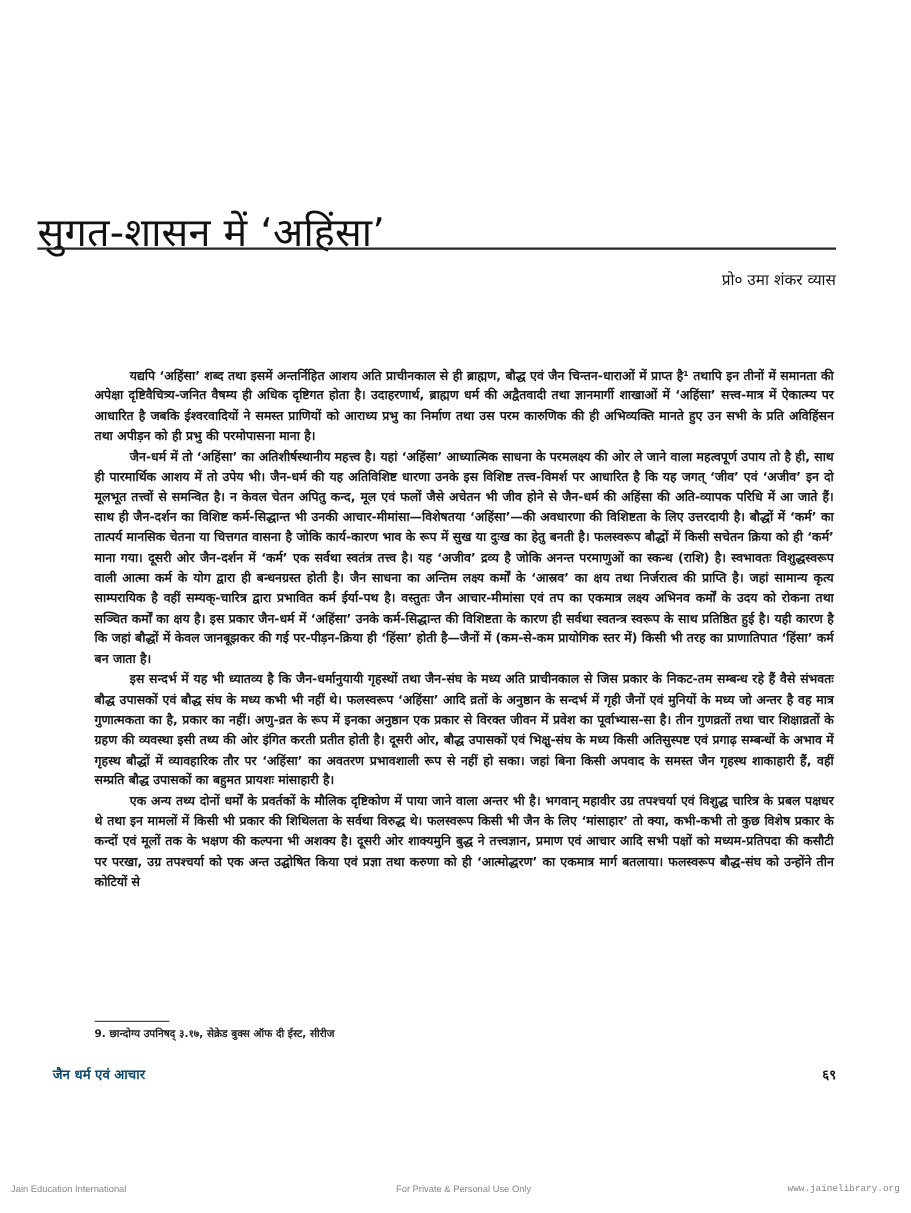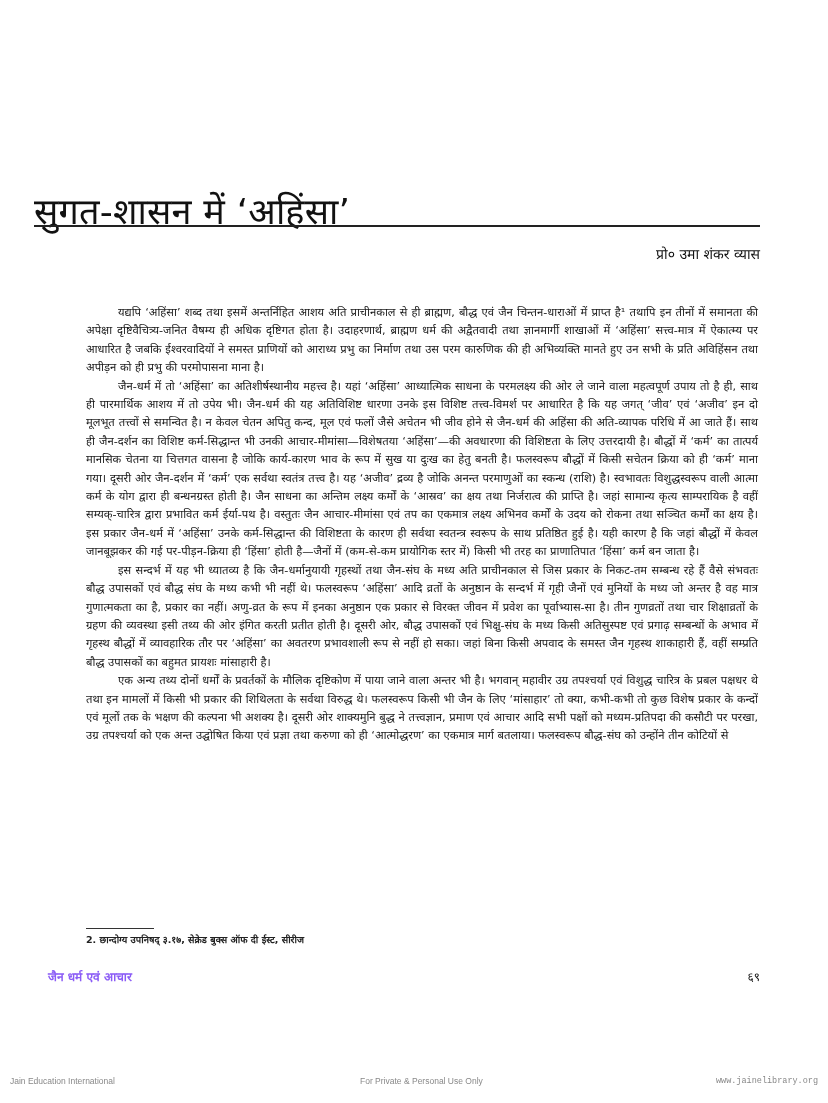--- a/index.html
+++ b/index.html
@@ -2,46 +2,46 @@
 <html><head>
 <meta charset="utf-8">
 <style>
   html, body { margin:0; padding:0; background:#ffffff; }
   body { width:828px; height:1103px; position:relative; overflow:hidden;
          font-family:"DejaVu Sans", sans-serif; color:#1a1a1a; }
   .title { position:absolute; left:34px; top:186px; font-size:36px; font-weight:400;
            letter-spacing:0.2px; color:#111; white-space:nowrap; }
   .title-rule { position:absolute; left:34px; top:225px; width:726px; height:2px; background:#222; }
   .author { position:absolute; right:68px; top:244px; font-size:14px; color:#111; }
-  .body { position:absolute; left:86px; top:304px; width:672px; font-size:11.3px;
-          line-height:18.4px; text-align:justify; color:#1a1a1a; }
+  .body { position:absolute; left:86px; top:333px; width:672px; font-size:11.3px;
+          line-height:18.4px; text-align:justify; color:#1a1a1a;font-weight:bold; }
   .body p { margin:0; text-indent:32px; }
   .fn-rule { position:absolute; left:86px; top:928px; width:68px; height:1px; background:#333; }
   .footnote { position:absolute; left:86px; top:933px; font-size:9.5px; font-weight:bold; color:#222; }
-  .journal { position:absolute; left:48px; top:968px; font-size:12px; font-weight:bold; color:#8b5cf6; }
-  .pageno { position:absolute; right:68px; top:968px; font-size:12px; font-weight:normal; color:#111; }
+  .journal { position:absolute; left:48px; top:968px; font-size:12px; font-weight:bold; color:#0c4a6e; }
+  .pageno { position:absolute; right:68px; top:968px; font-size:12px; font-weight:bold; color:#111; }
   .wm { position:absolute; top:1076px; font-family:"Liberation Sans", sans-serif;
         font-size:8.5px; color:#888; }
   .wm-l { left:10px; } .wm-c { left:360px; } .wm-r { right:10px;font-family:Liberation Mono, monospace; }
 </style>
 </head>
 <body>
 
 <div class="title">सुगत-शासन में ‘अहिंसा’</div>
 <div class="title-rule"></div>
 <div class="author">प्रो० उमा शंकर व्यास</div>
 
 <div class="body">
   <p>यद्यपि ‘अहिंसा’ शब्द तथा इसमें अन्तर्निहित आशय अति प्राचीनकाल से ही ब्राह्मण, बौद्ध एवं जैन चिन्तन-धाराओं में प्राप्त है¹ तथापि इन तीनों में समानता की अपेक्षा दृष्टिवैचित्र्य-जनित वैषम्य ही अधिक दृष्टिगत होता है। उदाहरणार्थ, ब्राह्मण धर्म की अद्वैतवादी तथा ज्ञानमार्गी शाखाओं में ‘अहिंसा’ सत्त्व-मात्र में ऐकात्म्य पर आधारित है जबकि ईश्वरवादियों ने समस्त प्राणियों को आराध्य प्रभु का निर्माण तथा उस परम कारुणिक की ही अभिव्यक्ति मानते हुए उन सभी के प्रति अविहिंसन तथा अपीड़न को ही प्रभु की परमोपासना माना है।</p>
   <p>जैन-धर्म में तो ‘अहिंसा’ का अतिशीर्षस्थानीय महत्त्व है। यहां ‘अहिंसा’ आध्यात्मिक साधना के परमलक्ष्य की ओर ले जाने वाला महत्वपूर्ण उपाय तो है ही, साथ ही पारमार्थिक आशय में तो उपेय भी। जैन-धर्म की यह अतिविशिष्ट धारणा उनके इस विशिष्ट तत्त्व-विमर्श पर आधारित है कि यह जगत् ‘जीव’ एवं ‘अजीव’ इन दो मूलभूत तत्त्वों से समन्वित है। न केवल चेतन अपितु कन्द, मूल एवं फलों जैसे अचेतन भी जीव होने से जैन-धर्म की अहिंसा की अति-व्यापक परिधि में आ जाते हैं। साथ ही जैन-दर्शन का विशिष्ट कर्म-सिद्धान्त भी उनकी आचार-मीमांसा—विशेषतया ‘अहिंसा’—की अवधारणा की विशिष्टता के लिए उत्तरदायी है। बौद्धों में ‘कर्म’ का तात्पर्य मानसिक चेतना या चित्तगत वासना है जोकि कार्य-कारण भाव के रूप में सुख या दुःख का हेतु बनती है। फलस्वरूप बौद्धों में किसी सचेतन क्रिया को ही ‘कर्म’ माना गया। दूसरी ओर जैन-दर्शन में ‘कर्म’ एक सर्वथा स्वतंत्र तत्त्व है। यह ‘अजीव’ द्रव्य है जोकि अनन्त परमाणुओं का स्कन्ध (राशि) है। स्वभावतः विशुद्धस्वरूप वाली आत्मा कर्म के योग द्वारा ही बन्धनग्रस्त होती है। जैन साधना का अन्तिम लक्ष्य कर्मों के ‘आस्रव’ का क्षय तथा निर्जरात्व की प्राप्ति है। जहां सामान्य कृत्य साम्परायिक है वहीं सम्यक्-चारित्र द्वारा प्रभावित कर्म ईर्या-पथ है। वस्तुतः जैन आचार-मीमांसा एवं तप का एकमात्र लक्ष्य अभिनव कर्मों के उदय को रोकना तथा सञ्चित कर्मों का क्षय है। इस प्रकार जैन-धर्म में ‘अहिंसा’ उनके कर्म-सिद्धान्त की विशिष्टता के कारण ही सर्वथा स्वतन्त्र स्वरूप के साथ प्रतिष्ठित हुई है। यही कारण है कि जहां बौद्धों में केवल जानबूझकर की गई पर-पीड़न-क्रिया ही ‘हिंसा’ होती है—जैनों में (कम-से-कम प्रायोगिक स्तर में) किसी भी तरह का प्राणातिपात ‘हिंसा’ कर्म बन जाता है।</p>
   <p>इस सन्दर्भ में यह भी ध्यातव्य है कि जैन-धर्मानुयायी गृहस्थों तथा जैन-संघ के मध्य अति प्राचीनकाल से जिस प्रकार के निकट-तम सम्बन्ध रहे हैं वैसे संभवतः बौद्ध उपासकों एवं बौद्ध संघ के मध्य कभी भी नहीं थे। फलस्वरूप ‘अहिंसा’ आदि व्रतों के अनुष्ठान के सन्दर्भ में गृही जैनों एवं मुनियों के मध्य जो अन्तर है वह मात्र गुणात्मकता का है, प्रकार का नहीं। अणु-व्रत के रूप में इनका अनुष्ठान एक प्रकार से विरक्त जीवन में प्रवेश का पूर्वाभ्यास-सा है। तीन गुणव्रतों तथा चार शिक्षाव्रतों के ग्रहण की व्यवस्था इसी तथ्य की ओर इंगित करती प्रतीत होती है। दूसरी ओर, बौद्ध उपासकों एवं भिक्षु-संघ के मध्य किसी अतिसुस्पष्ट एवं प्रगाढ़ सम्बन्धों के अभाव में गृहस्थ बौद्धों में व्यावहारिक तौर पर ‘अहिंसा’ का अवतरण प्रभावशाली रूप से नहीं हो सका। जहां बिना किसी अपवाद के समस्त जैन गृहस्थ शाकाहारी हैं, वहीं सम्प्रति बौद्ध उपासकों का बहुमत प्रायशः मांसाहारी है।</p>
   <p>एक अन्य तथ्य दोनों धर्मों के प्रवर्तकों के मौलिक दृष्टिकोण में पाया जाने वाला अन्तर भी है। भगवान् महावीर उग्र तपश्चर्या एवं विशुद्ध चारित्र के प्रबल पक्षधर थे तथा इन मामलों में किसी भी प्रकार की शिथिलता के सर्वथा विरुद्ध थे। फलस्वरूप किसी भी जैन के लिए ‘मांसाहार’ तो क्या, कभी-कभी तो कुछ विशेष प्रकार के कन्दों एवं मूलों तक के भक्षण की कल्पना भी अशक्य है। दूसरी ओर शाक्यमुनि बुद्ध ने तत्त्वज्ञान, प्रमाण एवं आचार आदि सभी पक्षों को मध्यम-प्रतिपदा की कसौटी पर परखा, उग्र तपश्चर्या को एक अन्त उद्घोषित किया एवं प्रज्ञा तथा करुणा को ही ‘आत्मोद्धरण’ का एकमात्र मार्ग बतलाया। फलस्वरूप बौद्ध-संघ को उन्होंने तीन कोटियों से</p>
 </div>
 
 <div class="fn-rule"></div>
-<div class="footnote">2. छान्दोग्य उपनिषद् ३.१७, सेक्रेड बुक्स ऑफ दी ईस्ट, सीरीज</div>
+<div class="footnote">9. छान्दोग्य उपनिषद् ३.१७, सेक्रेड बुक्स ऑफ दी ईस्ट, सीरीज</div>
 
 <div class="journal">जैन धर्म एवं आचार</div>
 <div class="pageno">६९</div>
 
 <div class="wm wm-l">Jain Education International</div>
 <div class="wm wm-c">For Private &amp; Personal Use Only</div>
 <div class="wm wm-r">www.jainelibrary.org</div>
 
 </body></html>

